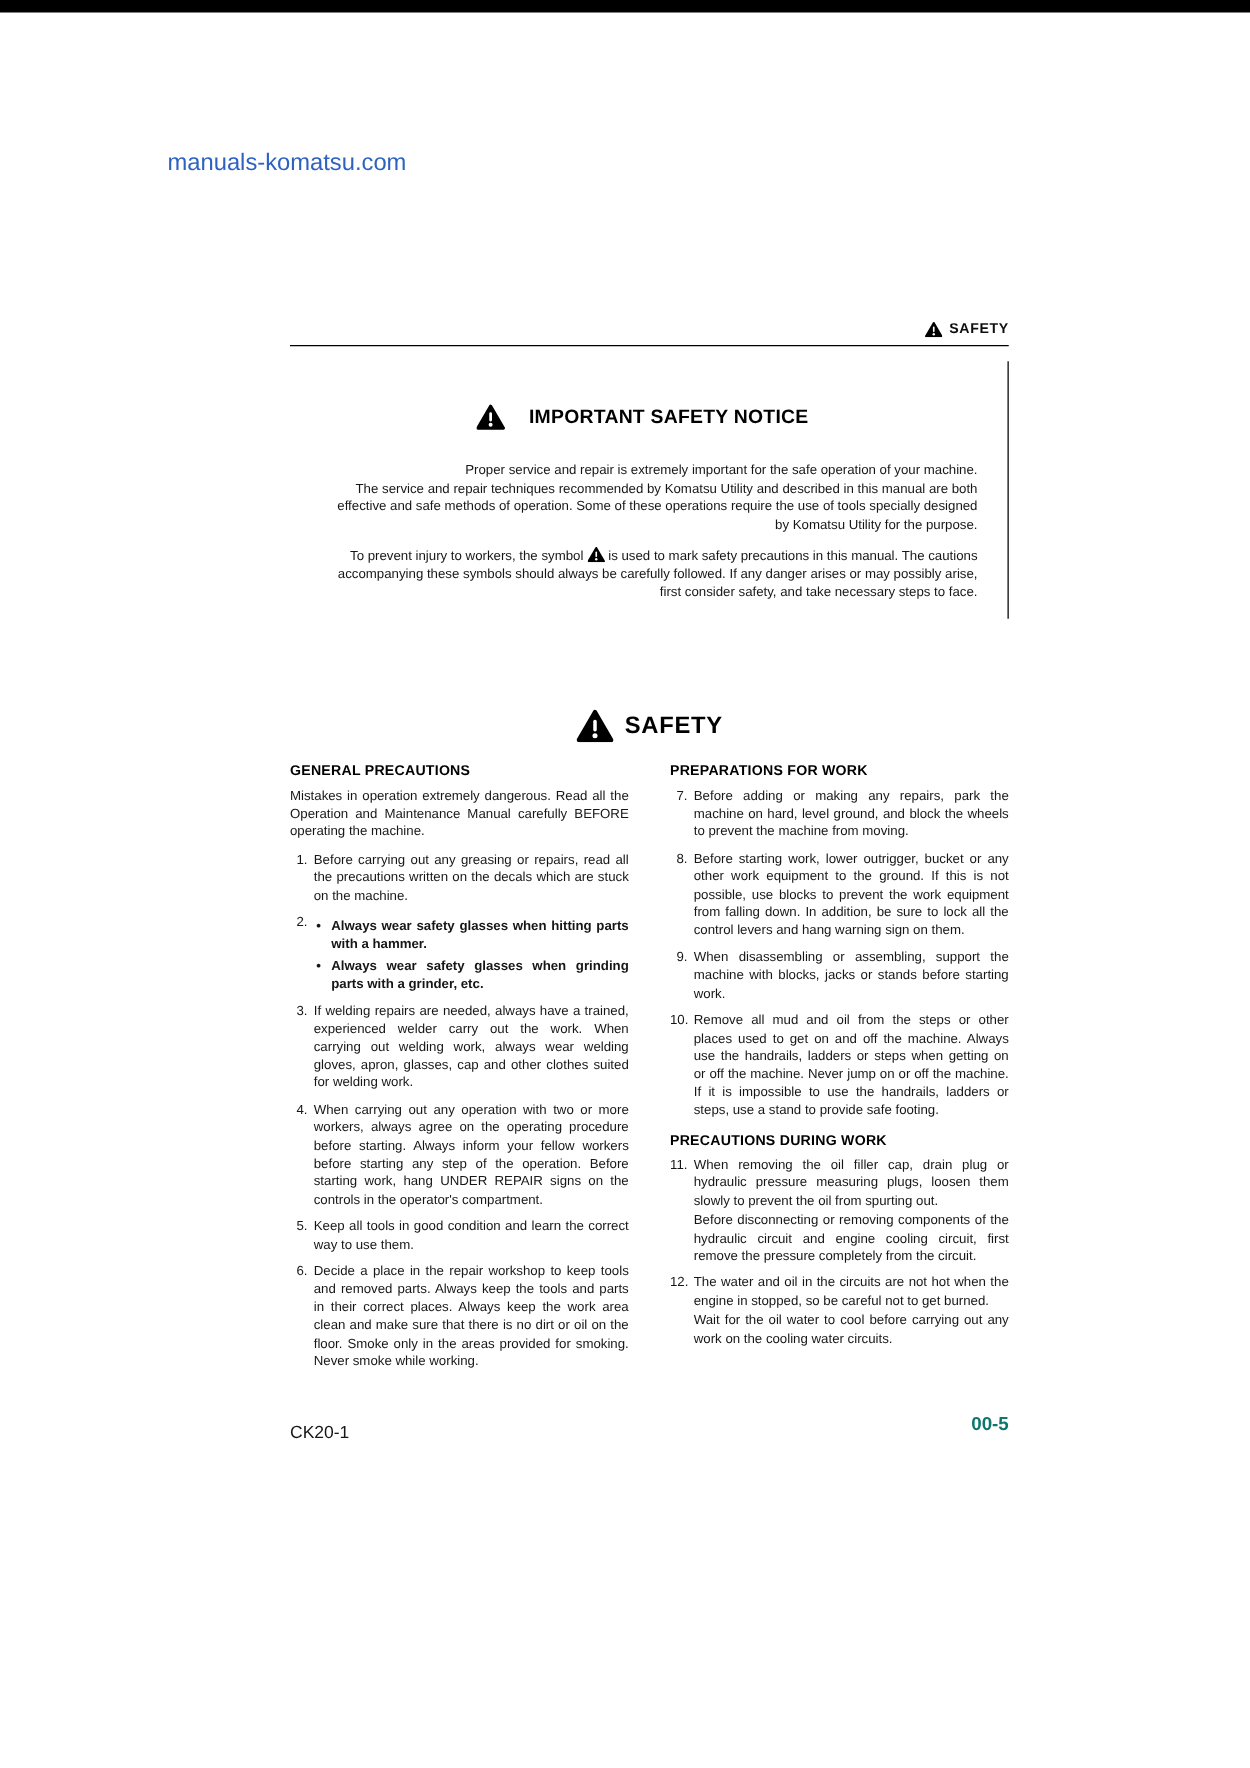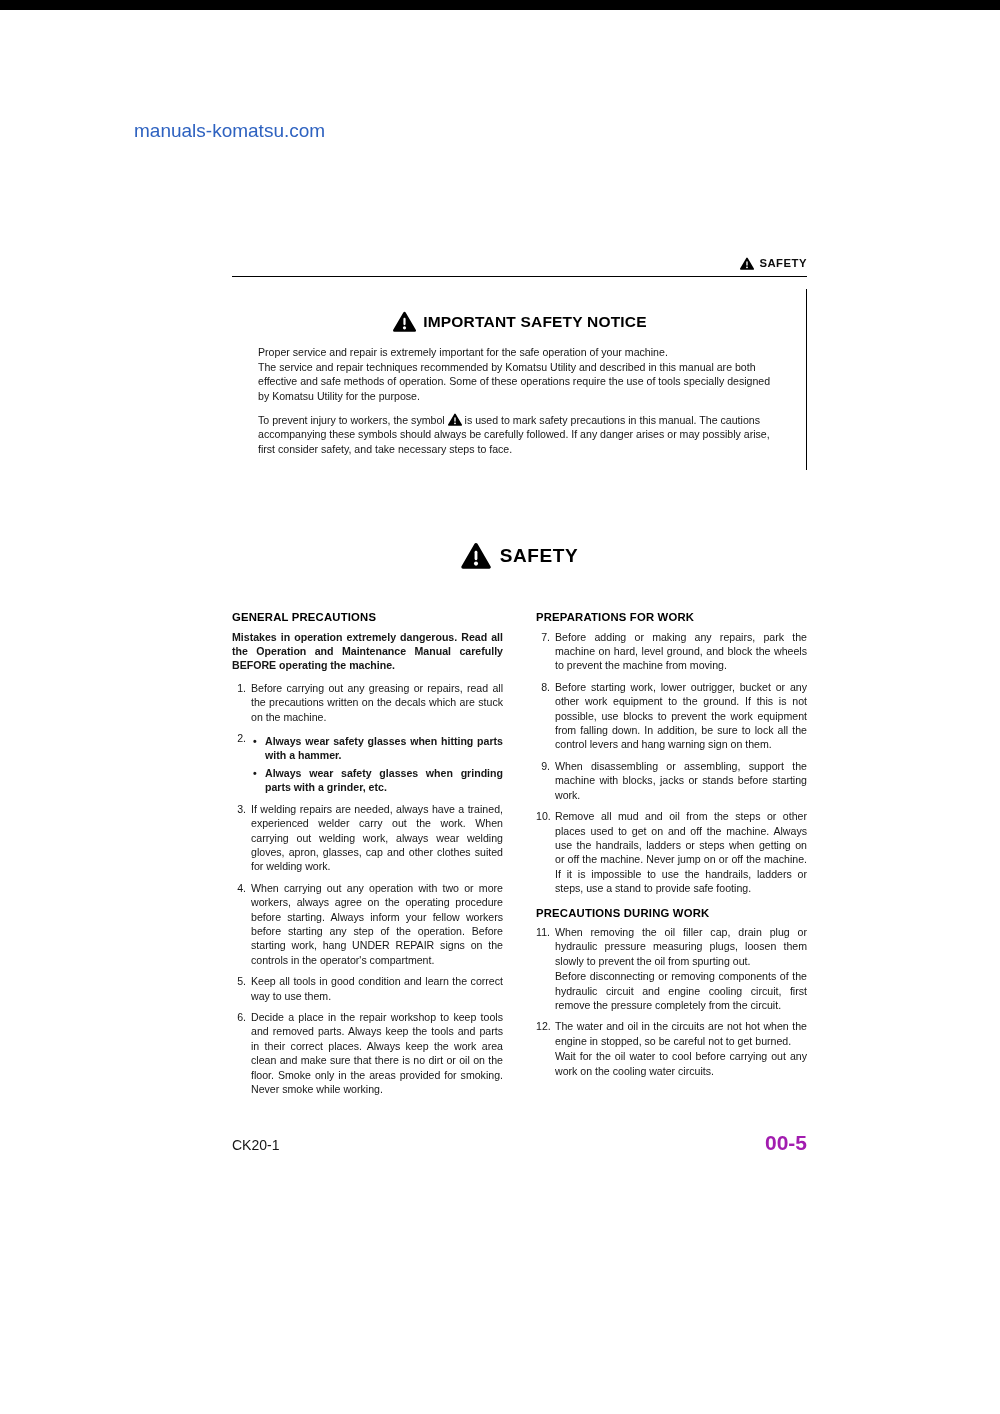--- a/index.html
+++ b/index.html
@@ -33,48 +33,48 @@
 
   .notice {
     margin-top: 12px;
     border-right: 1.6px solid #000;
     padding: 22px 24px 14px 26px;
   }
   .notice-title {
     display: flex; justify-content: center; align-items: center; gap: 7px;
     margin-bottom: 13px;
   }
-  .notice-title h1 { font-size: 15.5px; font-weight: bold; margin: 0; color: #000; letter-spacing: 0.2px; }
-  .notice p { margin: 0; }
+  .notice-title h1 { font-size: 15.5px; font-weight: bold; margin: 12px; color: #000; letter-spacing: 0.2px; }
+  .notice p { margin: 0; text-align: right; }
   .notice .gap { margin-top: 10px; }
 
   .safety-heading {
     display: flex; justify-content: center; align-items: center; gap: 9px;
     margin-top: 72px;
   }
   .safety-heading h2 { font-size: 19px; font-weight: bold; margin: 0; color: #000; letter-spacing: 0.6px; }
 
-  .columns { display: flex; gap: 33px; margin-top: 41px; }
+  .columns { display: flex; gap: 33px; margin-top: 16px; }
   .col { flex: 1; min-width: 0; }
 
   .sec-heading { font-size: 11.3px; font-weight: bold; color: #000; margin: 0 0 4px 0; letter-spacing: 0.2px; }
   .sec2 { margin-top: 10px; }
-  .intro { text-align: justify; margin: 0 0 8px 0; font-weight: bold; }
+  .intro { text-align: justify; margin: 0 0 8px 0; }
 
   .item { display: flex; margin-bottom: 7px; }
   .item .num { width: 19px; flex: 0 0 19px; text-align: right; padding-right: 5px; box-sizing: border-box; }
   .item .itext { flex: 1; text-align: justify; }
   .itext .p2 { margin-top: 1px; }
 
   .bullet { display: flex; margin-top: 3px; font-weight: bold; }
   .bullet::before { content: "\2022"; width: 14px; flex: 0 0 14px; padding-left: 2px; box-sizing: border-box; }
   .bullet span { flex: 1; text-align: justify; }
 
   .footer-model { position: absolute; left: 232px; top: 1137px; font-size: 14px; color: #161616; }
-  .footer-page  { position: absolute; right: 193px; top: 1131px; font-size: 21px; font-weight: bold; color: #a21caf; }
+  .footer-page  { position: absolute; right: 193px; top: 1131px; font-size: 15px; font-weight: bold; color: #0f766e; }
 </style>
 </head>
 <body>
 
 <svg width="0" height="0" style="position:absolute" aria-hidden="true">
   <symbol id="tri-sym" viewBox="0 0 24 22">
     <path d="M12 2.2 L22.6 20.4 H1.4 Z" fill="#000" stroke="#000" stroke-width="2.8" stroke-linejoin="round"></path>
     <rect x="10.85" y="7.2" width="2.3" height="7.6" rx="1.1" fill="#fff"></rect>
     <circle cx="12" cy="17.6" r="1.65" fill="#fff"></circle>
   </symbol>

